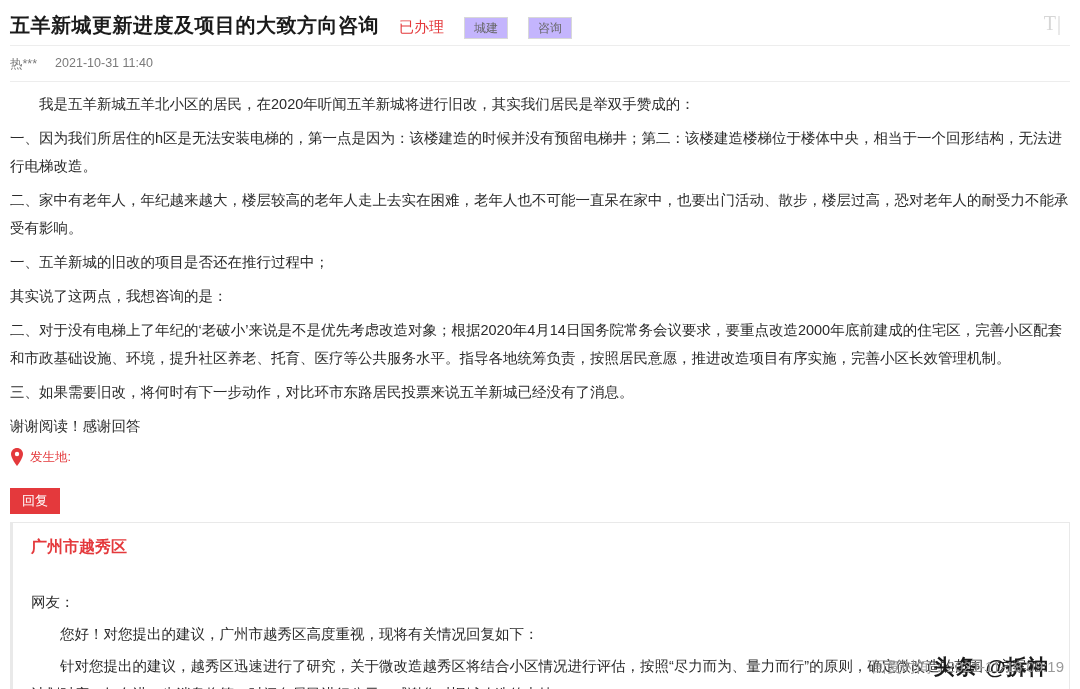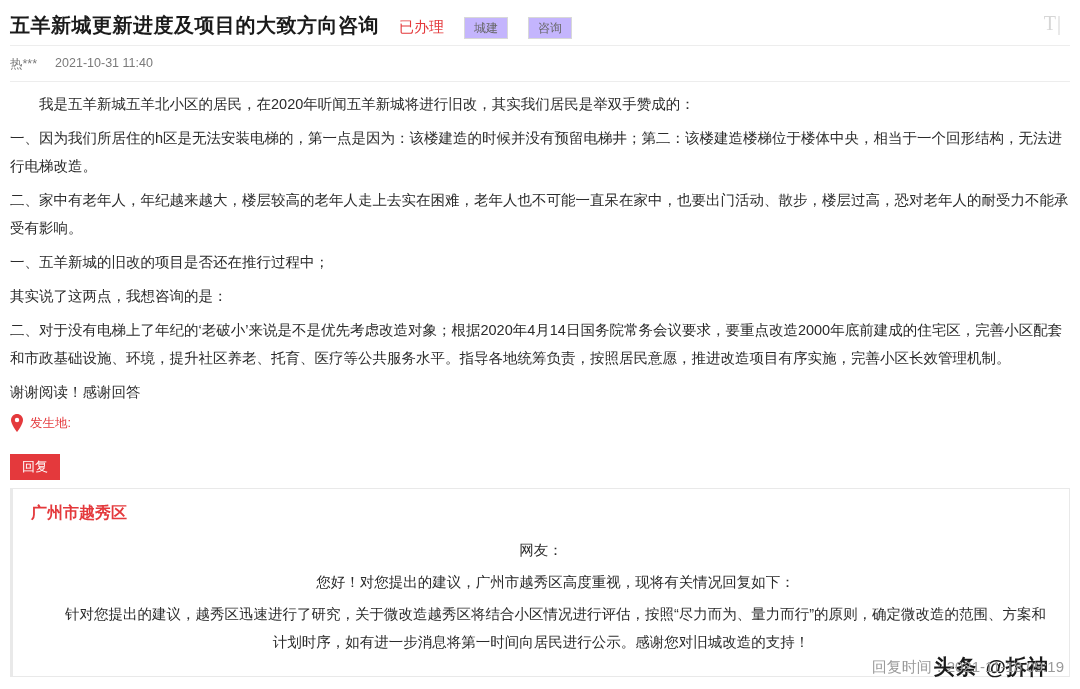--- a/index.html
+++ b/index.html
@@ -121,30 +121,29 @@
   .reply-block {
     border: 1px solid #e9e9e9;
     border-left: 3px solid #e9e9e9;
     padding: 14px 18px 16px 18px;
     position: relative;
   }
   .reply-org {
     color: #e4393c;
     font-size: 16px;
     font-weight: bold;
-    margin-bottom: 12px;
+    margin-bottom: 30px;
   }
   .reply-body {
     font-size: 14.5px;
     line-height: 28px;
     color: #2b2b2b;
   }
   .reply-body p {
     margin: 4px 0;
-    text-align: center;
   }
   
   .brand {
     position: absolute;
     right: 32px;
     bottom: 8px;
     display: flex;
     align-items: center;
     gap: 8px;
     font-size: 21px;
@@ -185,20 +184,21 @@
   </div>
   <div class="divider"></div>
 
   <div class="content">
     <p class="p-indent">我是五羊新城五羊北小区的居民，在2020年听闻五羊新城将进行旧改，其实我们居民是举双手赞成的：</p>
     <p>一、因为我们所居住的h区是无法安装电梯的，第一点是因为：该楼建造的时候并没有预留电梯井；第二：该楼建造楼梯位于楼体中央，相当于一个回形结构，无法进行电梯改造。</p>
     <p>二、家中有老年人，年纪越来越大，楼层较高的老年人走上去实在困难，老年人也不可能一直呆在家中，也要出门活动、散步，楼层过高，恐对老年人的耐受力不能承受有影响。</p>
     <p>一、五羊新城的旧改的项目是否还在推行过程中；</p>
     <p>其实说了这两点，我想咨询的是：</p>
     <p>二、对于没有电梯上了年纪的‘老破小’来说是不是优先考虑改造对象；根据2020年4月14日国务院常务会议要求，要重点改造2000年底前建成的住宅区，完善小区配套和市政基础设施、环境，提升社区养老、托育、医疗等公共服务水平。指导各地统筹负责，按照居民意愿，推进改造项目有序实施，完善小区长效管理机制。</p>
+    <p>三、如果需要旧改，将何时有下一步动作，对比环市东路居民投票来说五羊新城已经没有了消息。</p>
     <p>谢谢阅读！感谢回答</p>
   </div>
 
   <div class="loc">
     <span class="pin">
       <svg width="14" height="18" viewBox="0 0 14 18">
         <path d="M7 0C3.7 0 1 2.7 1 6c0 4.5 6 12 6 12s6-7.5 6-12c0-3.3-2.7-6-6-6z" fill="#e4393c"></path>
         <circle cx="7" cy="6" r="2.2" fill="#ffffff"></circle>
       </svg>
     </span>

